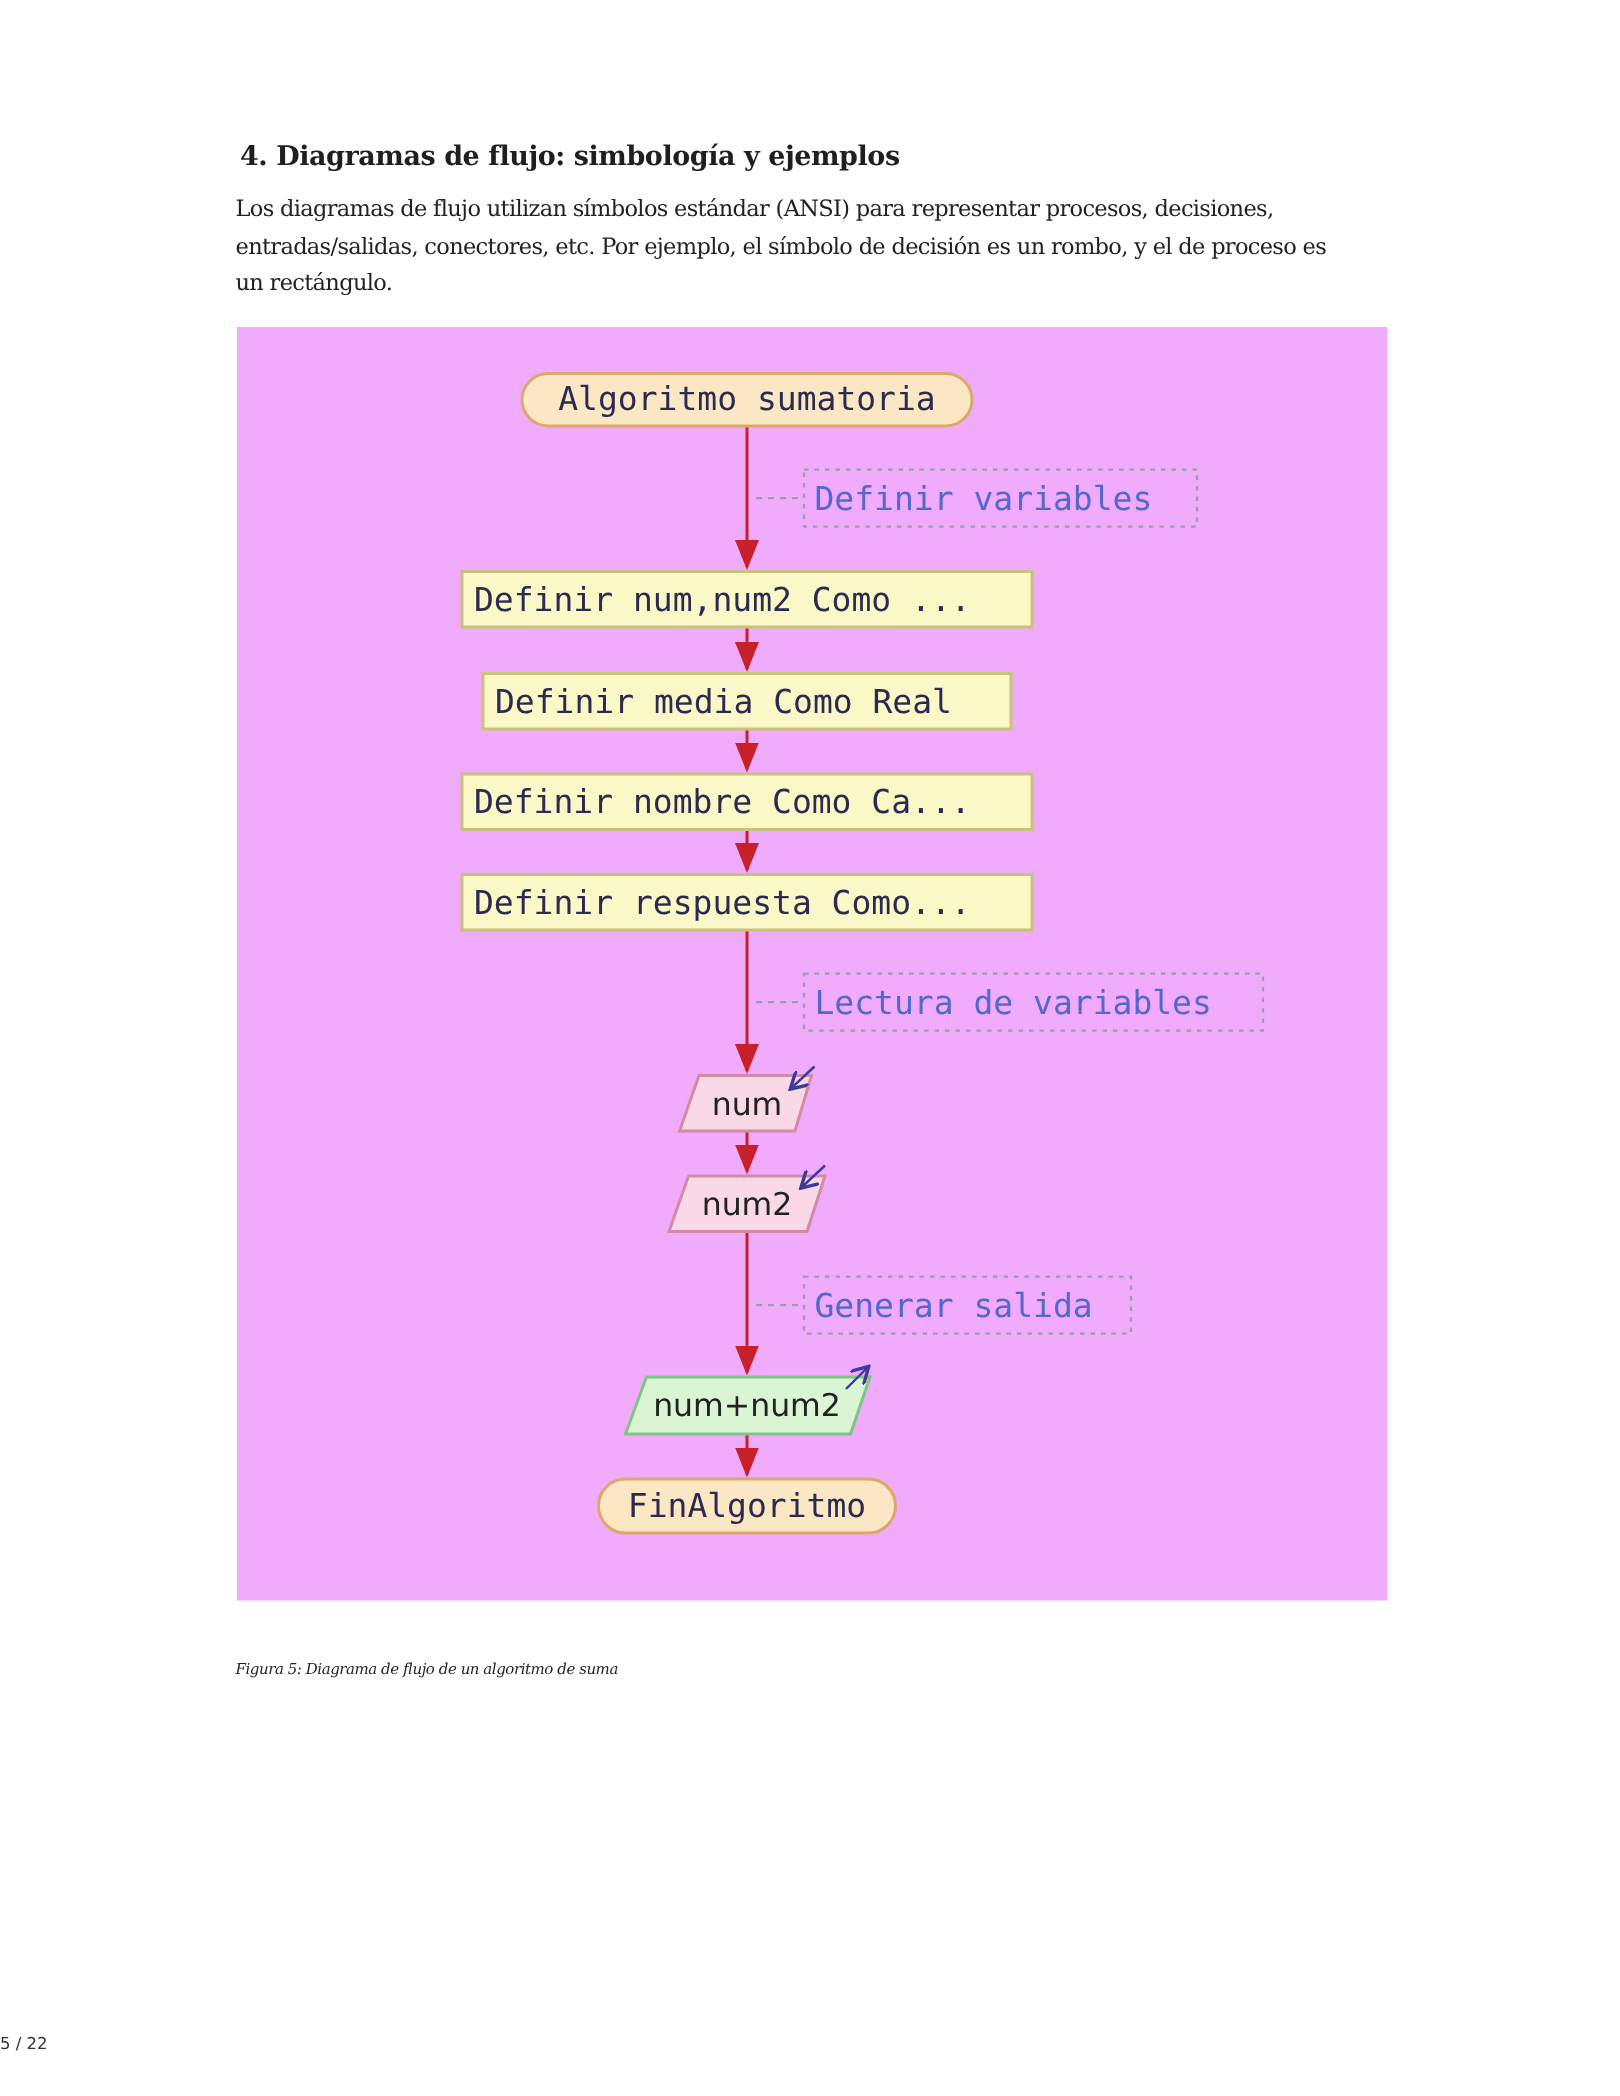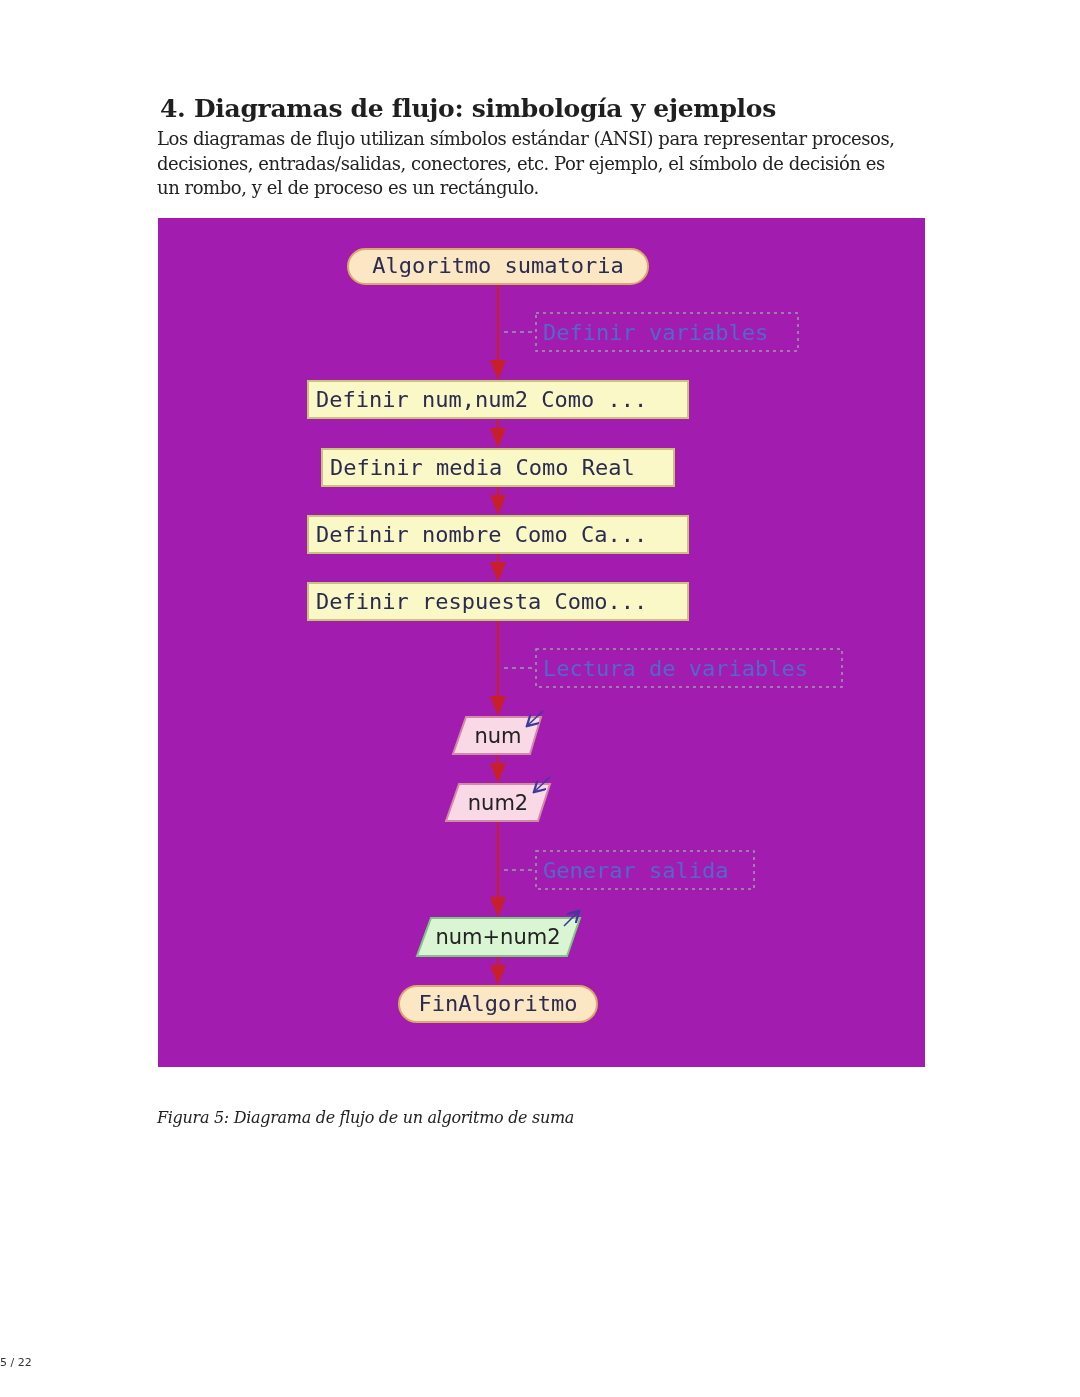--- a/index.html
+++ b/index.html
@@ -1,34 +1,34 @@
 <!DOCTYPE html>
 <html><head>
   <meta charset="utf-8">
   <style>
     html, body { margin: 0; padding: 0; background: #ffffff; }
     body { width: 1080px; height: 1397px; position: relative; overflow: hidden; }
     .page-heading {
       position: absolute; left: 160px; top: 94px;
-      font-family: "DejaVu Serif", serif; font-weight: bold; font-size: 25px;
+      font-family: "DejaVu Serif", serif; font-weight: bold; font-size: 18px;
       color: #1f1f1f; letter-spacing: -0.3px; margin: 0;
     }
     .page-body {
       position: absolute; left: 157px; top: 127px; width: 740px;
-      font-family: "DejaVu Serif", serif; font-size: 18px; line-height: 24.5px;
+      font-family: "DejaVu Serif", serif; font-size: 15px; line-height: 24.5px;
       color: #222; letter-spacing: -0.45px; margin: 0;
     }
     .figure-box {
       position: absolute; left: 158px; top: 218px; width: 767px; height: 849px;
-      background: #a21caf;
+      background: #f0abfc;
     }
     .figure-box svg { position: absolute; left: 0; top: 0; }
     .caption {
       position: absolute; left: 157px; top: 1108px;
-      font-family: "DejaVu Serif", serif; font-style: italic; font-size: 16px;
+      font-family: "DejaVu Serif", serif; font-style: italic; font-size: 10px;
       color: #222; letter-spacing: -0.3px; margin: 0;
     }
     .page-number {
       position: absolute; left: 0; width: 1080px; top: 1356px; text-align: left;
       font-family: "DejaVu Sans", sans-serif; font-size: 11px; color: #333;
     }
     .mono { font-family: "DejaVu Sans Mono", monospace; }
   </style>
 </head>
 <body>

